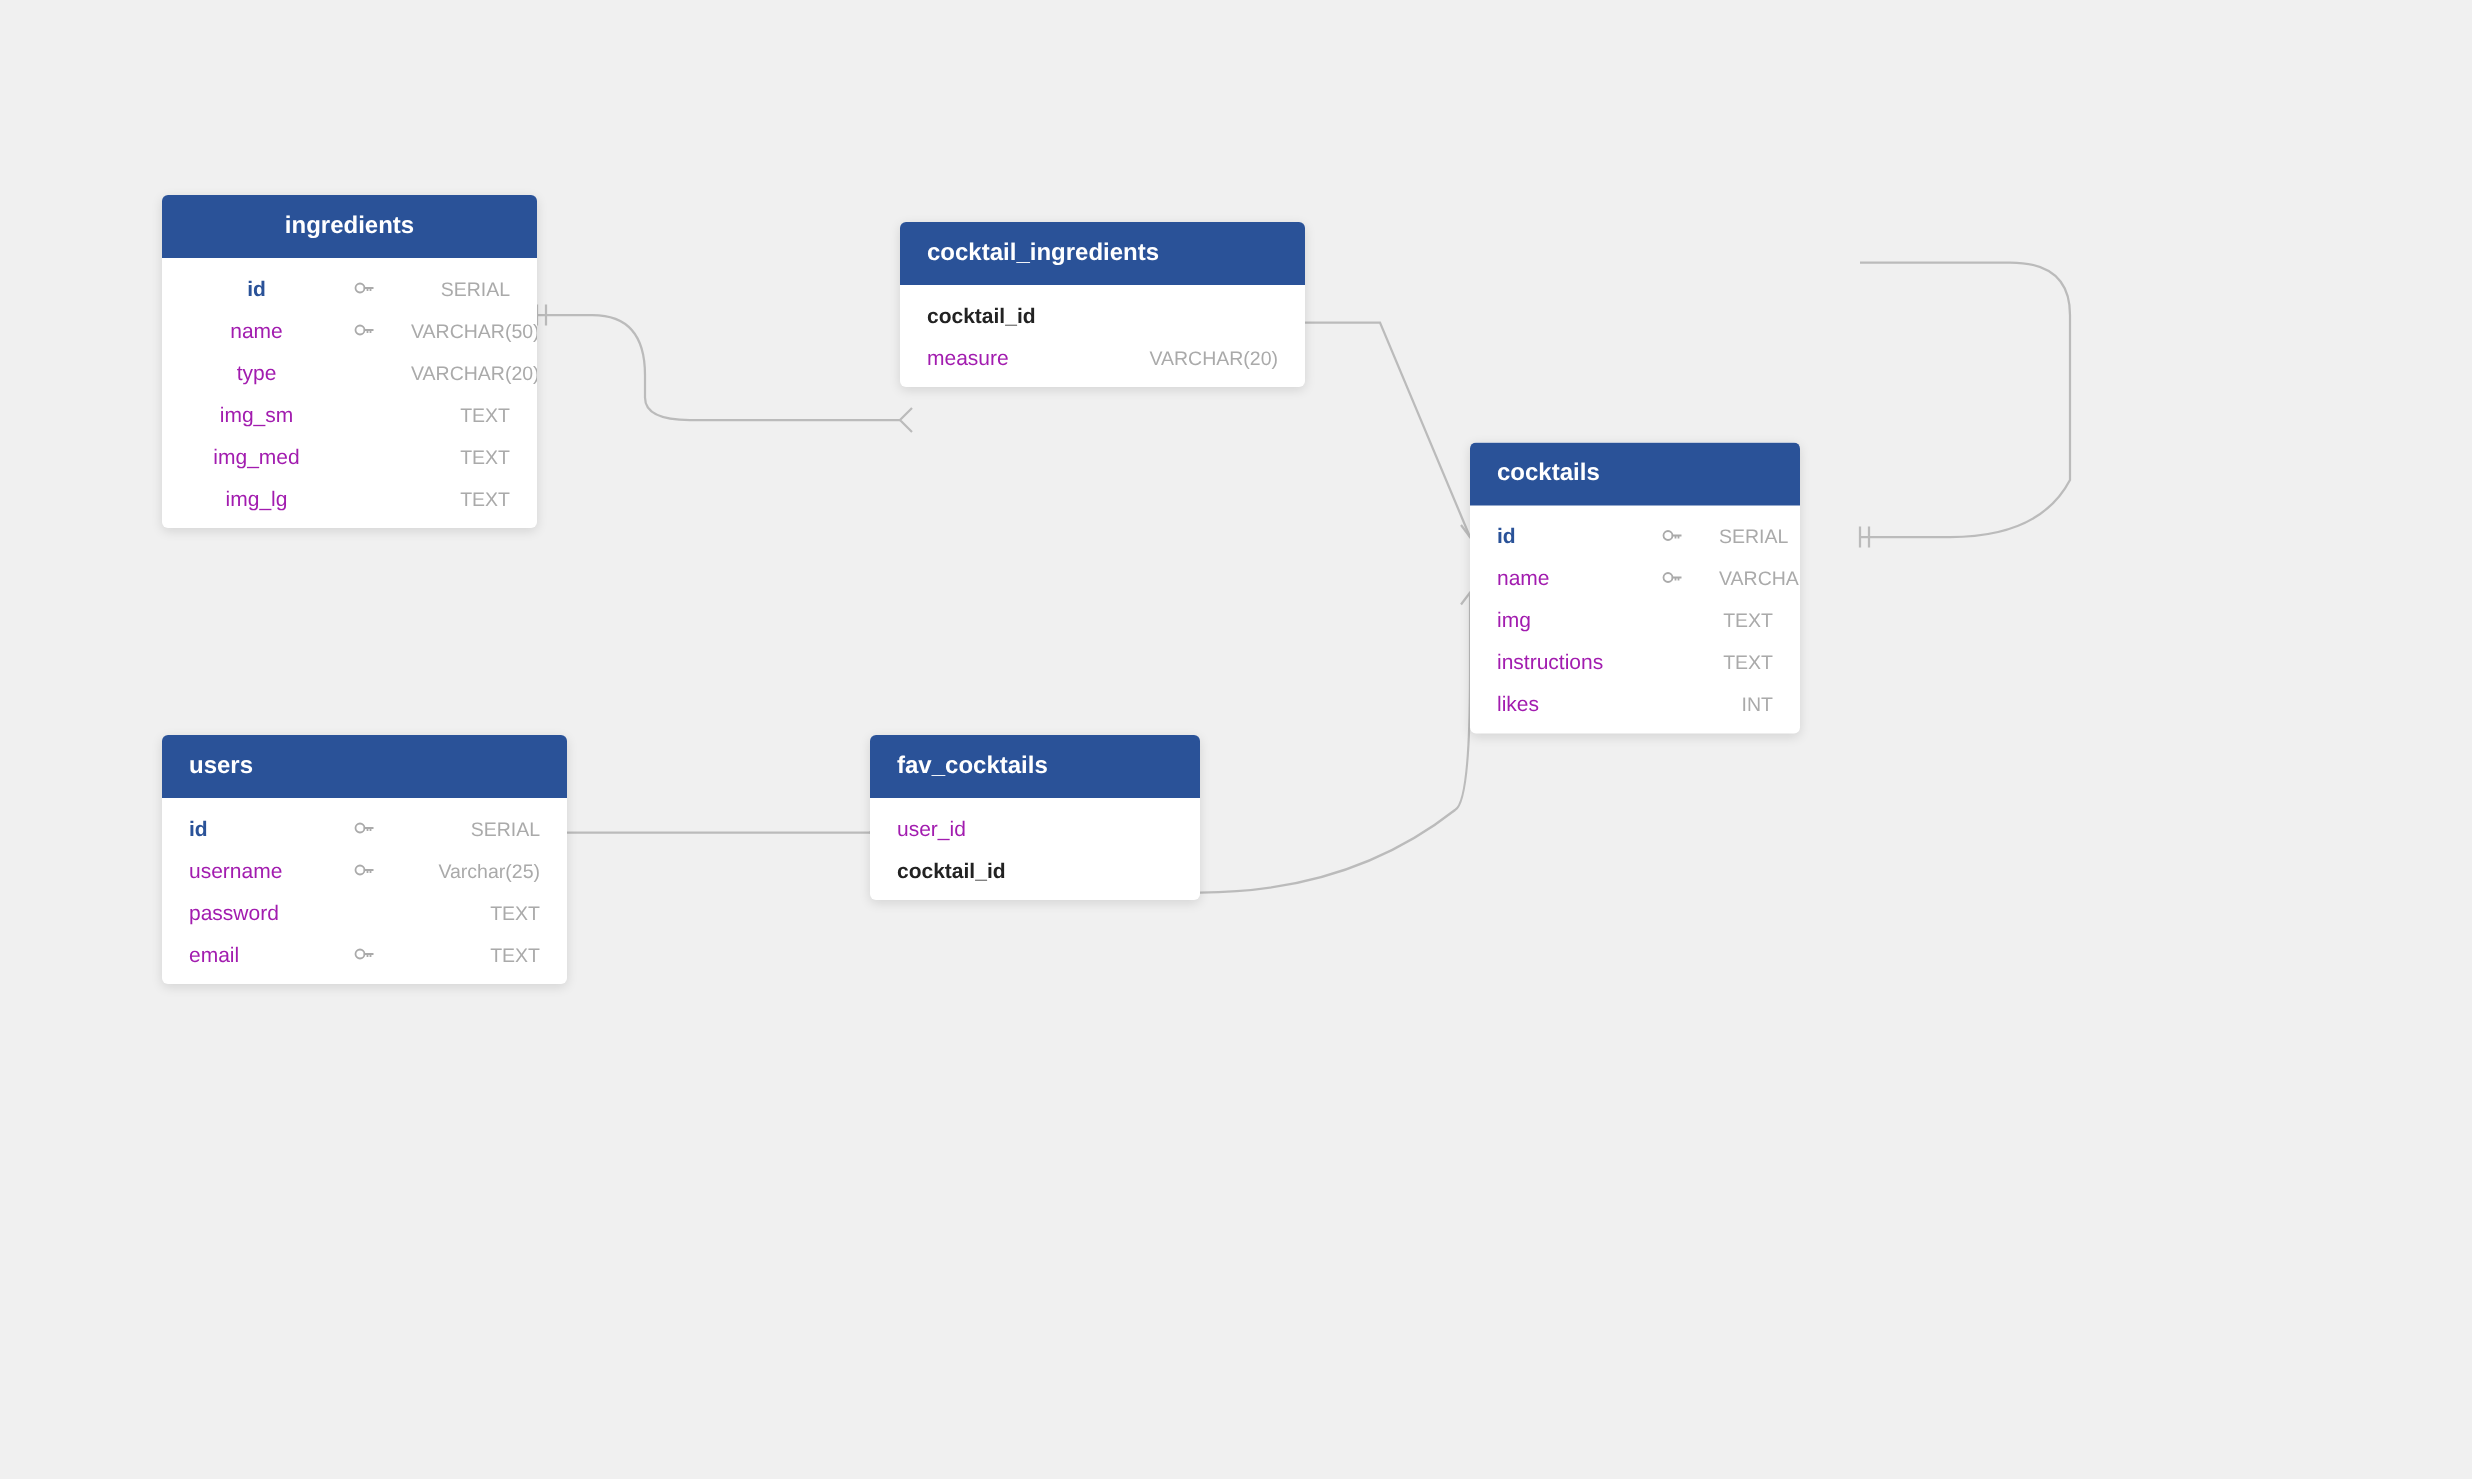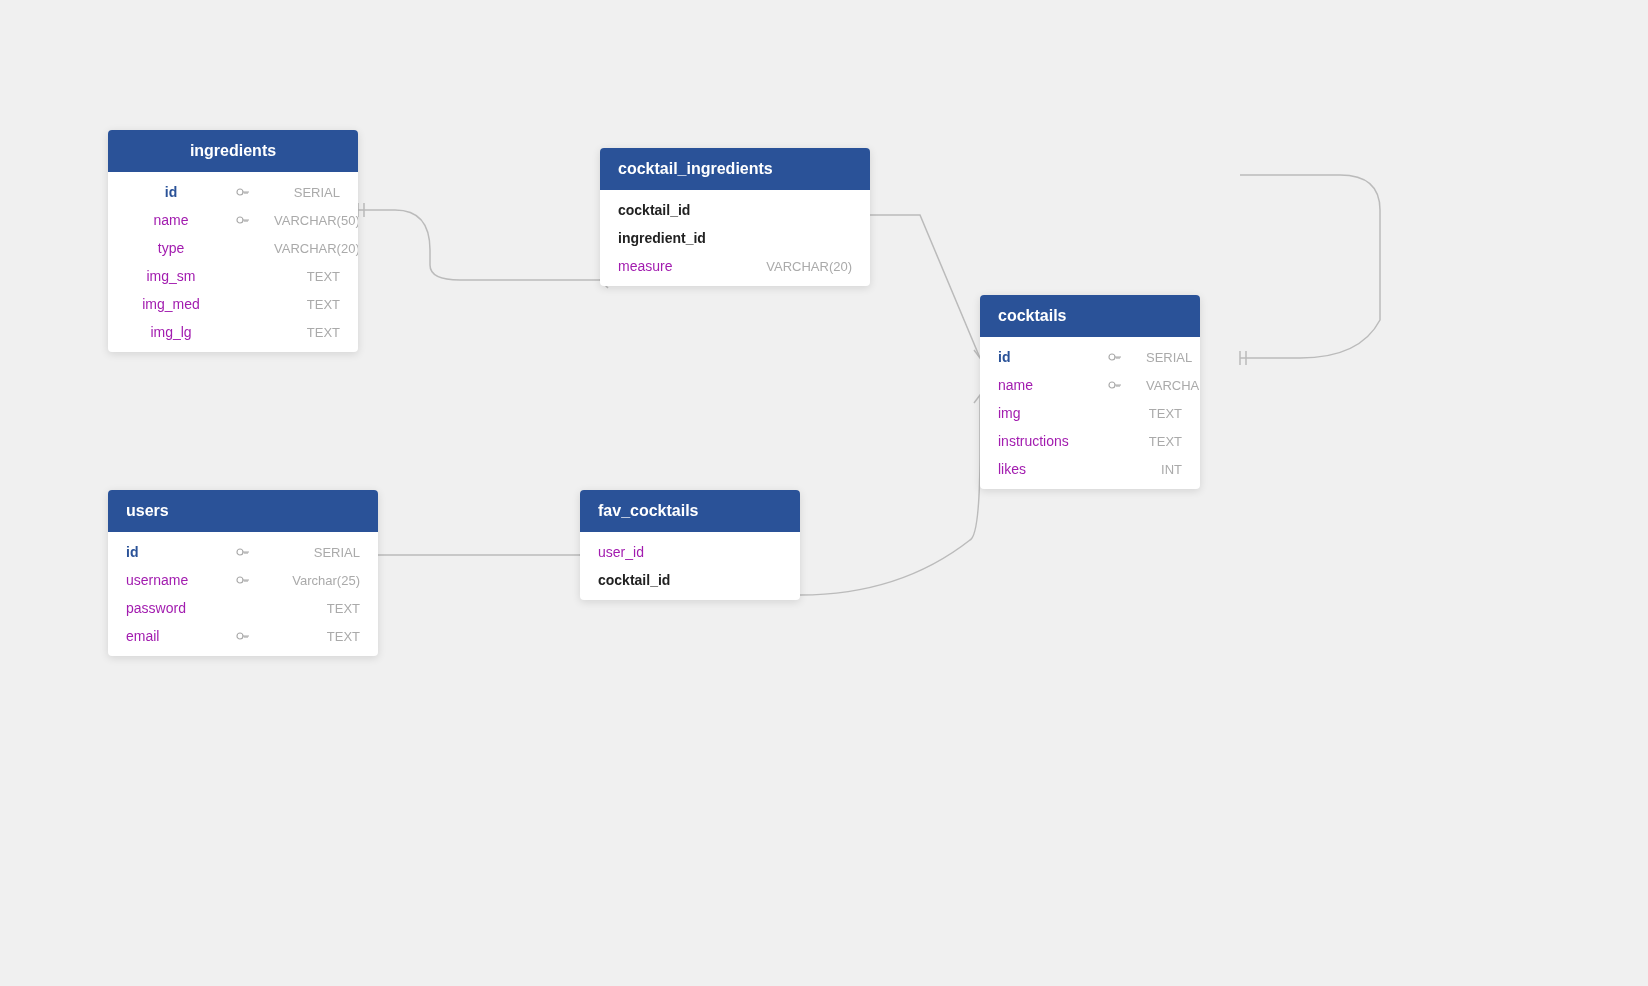--- a/index.html
+++ b/index.html
@@ -175,23 +175,20 @@
 
   <div class="db-table" id="table-cocktail-ingredients">
     <div class="table-header">
       <span>cocktail_ingredients</span>
     </div>
     <div class="table-body">
       <div class="table-row">
         <span class="col-name" style="font-weight:700; color:#222;">cocktail_id</span>
       </div>
       <div class="table-row">
-        <span class="col-name" style="font-weight:700; color:#222;">ingredient_id</span>
-      </div>
-      <div class="table-row">
         <span class="col-name">measure</span>
         <span class="col-type">VARCHAR(20)</span>
       </div>
     </div>
   </div>
 
   <div class="db-table" id="table-cocktails">
     <div class="table-header">
       <span>cocktails</span>
     </div>

